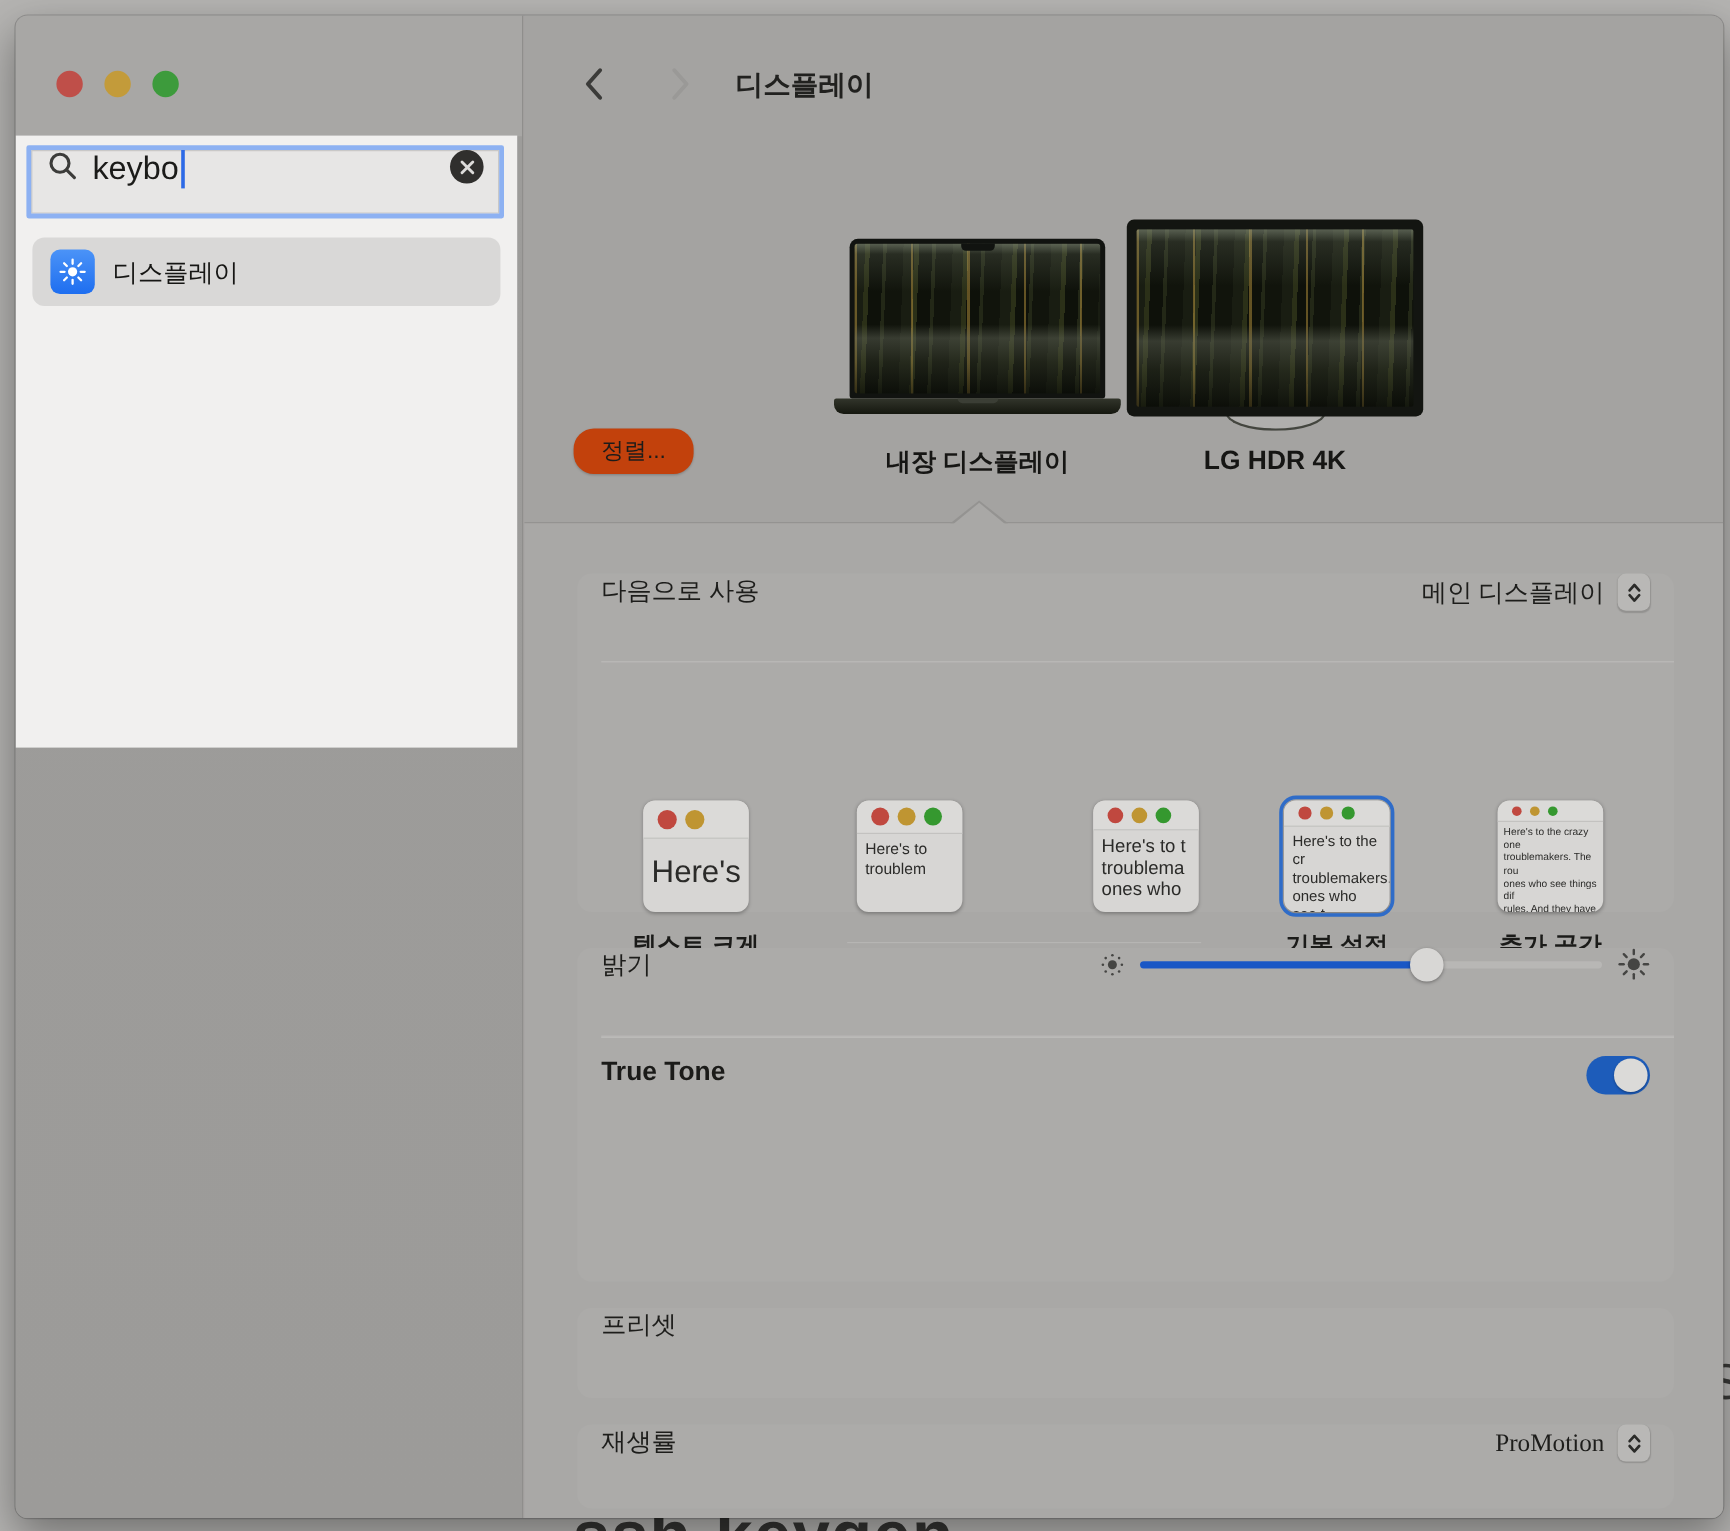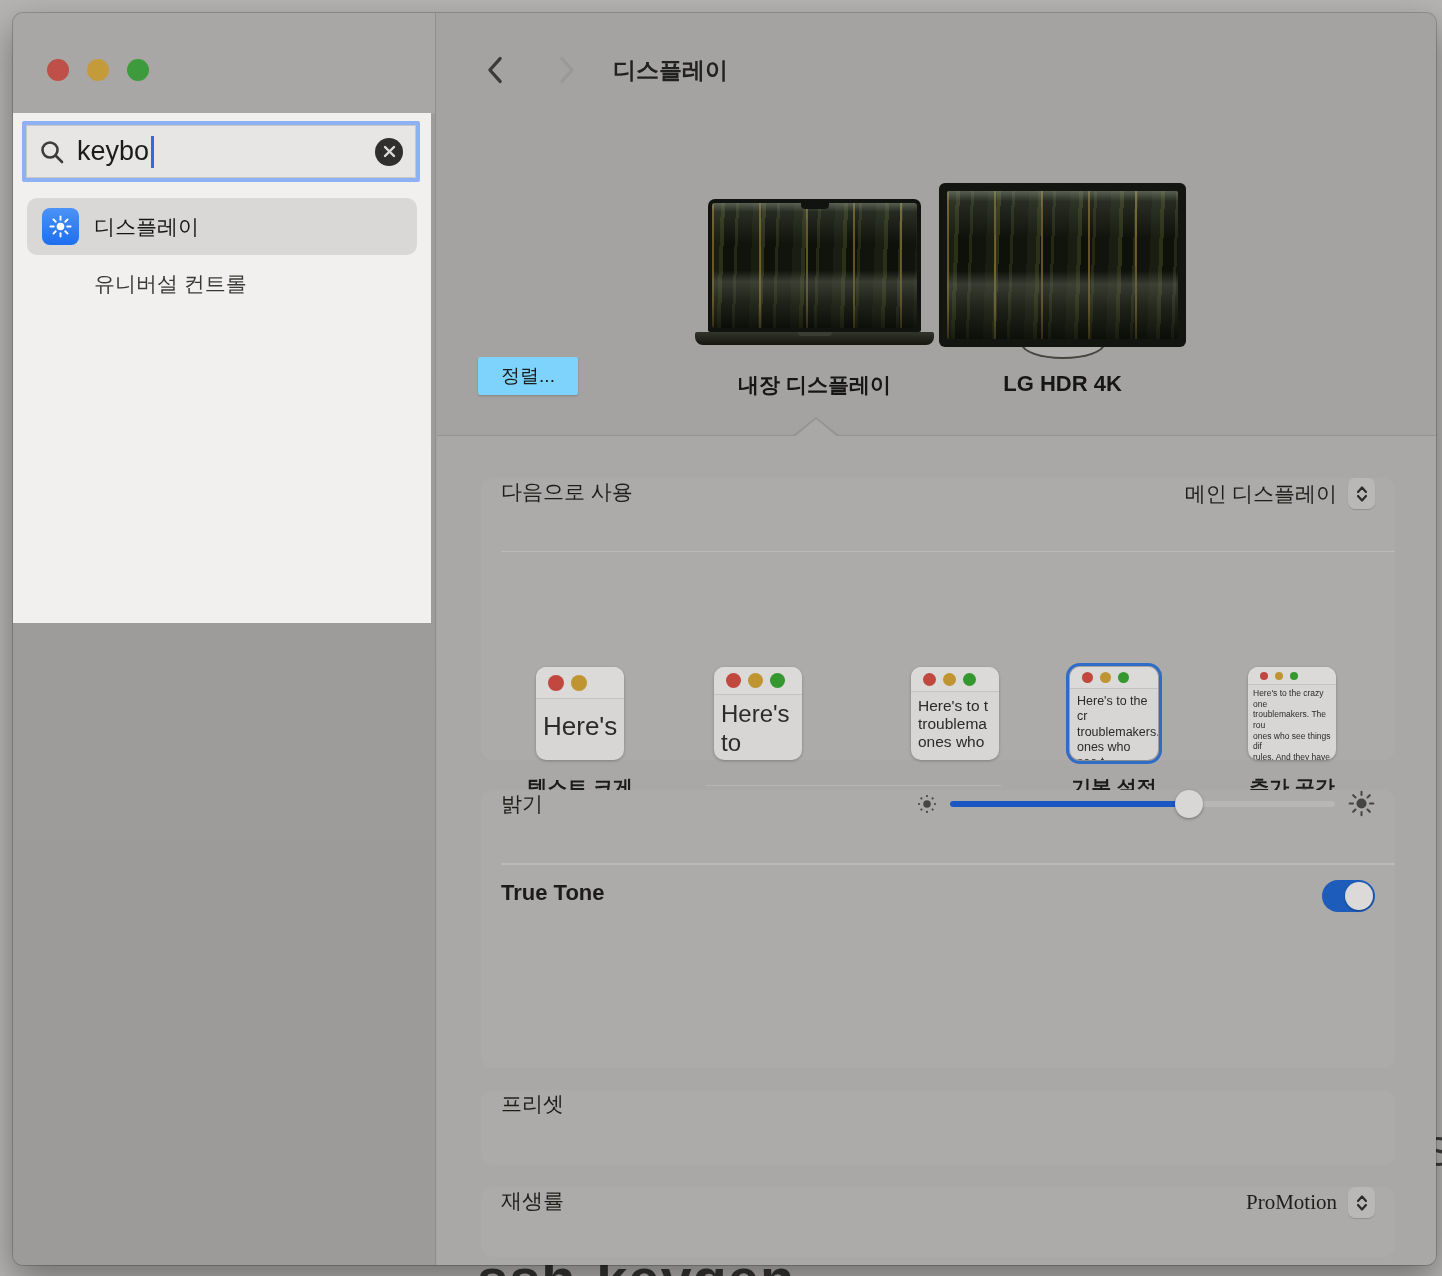--- a/index.html
+++ b/index.html
@@ -39,21 +39,21 @@
   .tl-green { background:#3d9b3c; }
 
   .search-panel {
     position:absolute; left:0; top:100px; width:418px; height:510px;
     background:#f1f0ef;
   }
   .search-field {
     position:absolute; left:9px; top:8px; width:398px; height:61px;
     border-radius:2px; border:4px solid #8db1f2; background:#e7e6e5;
     box-shadow:inset 0 0 0 1px #c9c8c7;
-    display:flex; align-items:center; padding:0 13px;
+    display:flex; align-items:flex-start; padding:0 13px;
   }
   .search-text { font-size:27px; color:#1b1b19; margin-left:12px; }
   .caret { width:3px; height:32px; background:#2d6ae6; margin-left:2px; }
   .spacer { flex:1; }
   .clear-btn {
     width:28px; height:28px; border-radius:50%; background:#302f2d;
     display:flex; align-items:center; justify-content:center; cursor:pointer;
   }
   .clear-btn svg { display:block; }
 
@@ -128,21 +128,21 @@
   .monitor-stand {
     position:absolute; left:584px; top:326px; width:84px; height:20px; z-index:1;
     background:#b0afad; border:2px solid #44463f;
     border-radius:0 0 60px 60px / 0 0 22px 22px; border-top:none;
   }
   .display-label { position:absolute; top:358px; font-size:21px; font-weight:600; color:#161614; text-align:center; }
   .display-label.built-in { left:271px; width:213px; }
   .display-label.external { left:502px; width:247px; font-weight:700; font-size:22px; }
   .arrange-btn {
     position:absolute; left:41px; top:344px; width:100px; height:38px;
-    border-radius:2px; background:#7dd3fc; border:none; font-size:19px; color:#1c1c1a;
+    border-radius:17px; background:#c2410c; border:none; font-size:19px; color:#1c1c1a;
     font-family:inherit; box-shadow:0 1px 2px rgba(0,0,0,.2); cursor:pointer;
   }
 
   
   .card {
     position:absolute; left:44px; width:914px; background:#acaba9;
     border-radius:12px; z-index:5;
   }
   .card-1 { top:465px; height:282px; }
   .card-2 { top:777px; height:278px; }
@@ -175,21 +175,21 @@
   .thumb .bar { display:flex; align-items:center; gap:7px; padding:0 0 0 12px; border-bottom:1px solid #c3c2c0; background:#dbdad8; }
   .thumb .dot { border-radius:50%; flex:none; display:block; }
   .d-red{background:#c0483f;} .d-yel{background:#bf9532;} .d-grn{background:#35982f;}
   .t1 .bar{height:32px;} .t1 .dot{width:16px;height:16px;}
   .t2 .bar{height:28px;} .t2 .dot{width:15px;height:15px;}
   .t3 .bar{height:25px;} .t3 .dot{width:13px;height:13px;}
   .t4 .bar{height:22px;} .t4 .dot{width:11px;height:11px;}
   .t5 .bar{height:18px;} .t5 .dot{width:8px;height:8px;}
   .thumb .body { padding:5px 7px; color:#2b2b29; overflow:hidden; }
   .t1 .body{font-size:26px; padding-top:12px;}
-  .t2 .body{font-size:24px; line-height:1.2;}
+  .t2 .body{font-size:13px; line-height:1.2;}
   .t3 .body{font-size:15.5px; line-height:1.15;}
   .t4 .body{font-size:12.5px; line-height:1.22;}
   .t5 .body{font-size:8.5px; line-height:1.25; padding:3px 5px;}
   .thumb-label {
     position:absolute; top:222px; width:160px; text-align:center;
     font-size:20px; font-weight:600; color:#1b1b19;
   }
 
   
   .slider { position:relative; width:385px; height:6px; border-radius:3px; background:#b8b7b5; cursor:pointer; }
@@ -260,24 +260,20 @@
               <line x1="4.6" y1="4.6" x2="7" y2="7"></line>
                 <line x1="17" y1="17" x2="19.4" y2="19.4"></line>
               <line x1="19.4" y1="4.6" x2="17" y2="7"></line>
                 <line x1="7" y1="17" x2="4.6" y2="19.4"></line>
             </g>
           </svg>
         </span>
         <span class="result-label">디스플레이</span>
       </div>
 
-      <div class="result-row" style="top:142px;">
-        <span class="result-indent"></span>
-        <span class="result-label secondary">유니버설 컨트롤</span>
-      </div>
     </div>
   </aside>
 
   <main class="content">
     <div class="lower-zone"></div>
     <span class="tail-outline"></span>
     <span class="tail-fill"></span>
 
     <span class="nav-btn nav-back">
       <svg width="22" height="28" viewBox="0 0 14 22">

